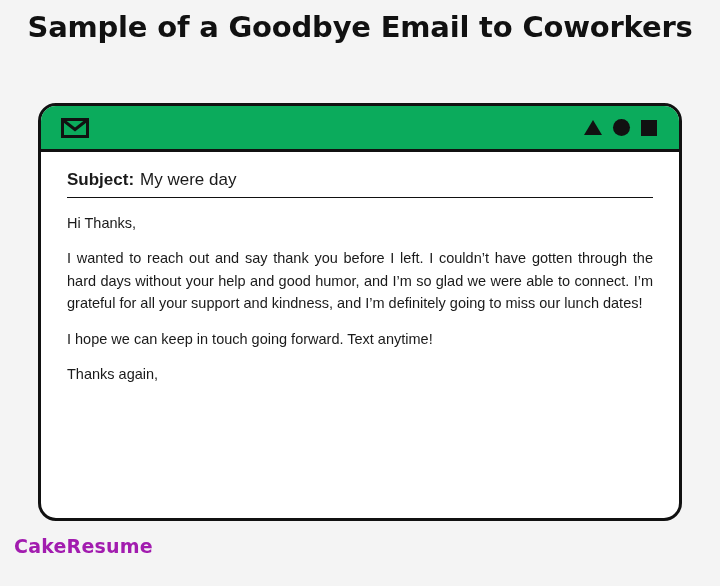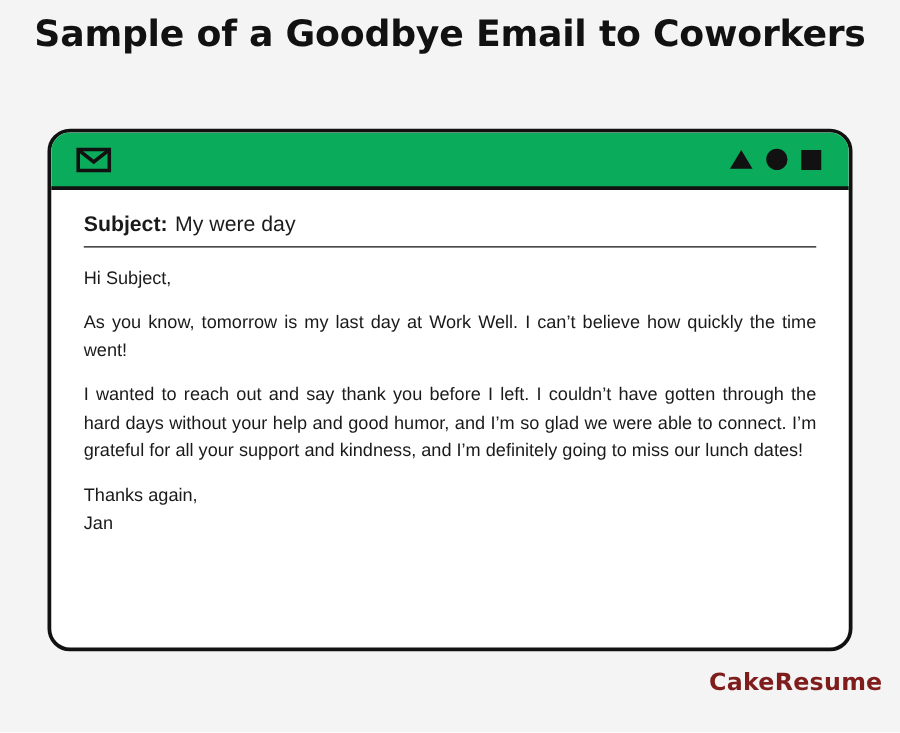--- a/index.html
+++ b/index.html
@@ -120,24 +120,24 @@
     text-align: left;
   }
   .para.noj {
     text-align: left;
   }
   .footer-brand {
     position: absolute;
     left: 0;
     right: 0;
     top: 525px;
-    text-align: right;
+    text-align: left;
     font-size: 19px;
     font-weight: bold;
-    color: #7f1d1d;
+    color: #a21caf;
     font-family: "DejaVu Sans", sans-serif;
     letter-spacing: 0.2px;
   }
 </style>
 </head>
 <body>
 
 <div id="page">
   <div id="page-inner">
 
@@ -160,25 +160,24 @@
       </div>
 
       <div class="email-body">
 
         <div class="subject-row">
           <span class="subject-label">Subject:</span>
           <span class="subject-value">My were day</span>
         </div>
 
         <div class="letter">
-          <p class="para noj">Hi Subject,</p>
-          <p class="para">As you know, tomorrow is my last day at Work Well. I can’t believe how quickly the time went!</p>
+          <p class="para noj">Hi Thanks,</p>
           <p class="para">I wanted to reach out and say thank you before I left. I couldn’t have gotten through the hard days without your help and good humor, and I’m so glad we were able to connect. I’m grateful for all your support and kindness, and I’m definitely going to miss our lunch dates!</p>
+          <p class="para noj">I hope we can keep in touch going forward. Text anytime!</p>
           <p class="para noj" style="margin-bottom:0;">Thanks again,</p>
-          <p class="para noj">Jan</p>
         </div>
 
       </div>
     </div>
 
     <div class="footer-brand">CakeResume</div>
 
   </div>
 </div>
 

